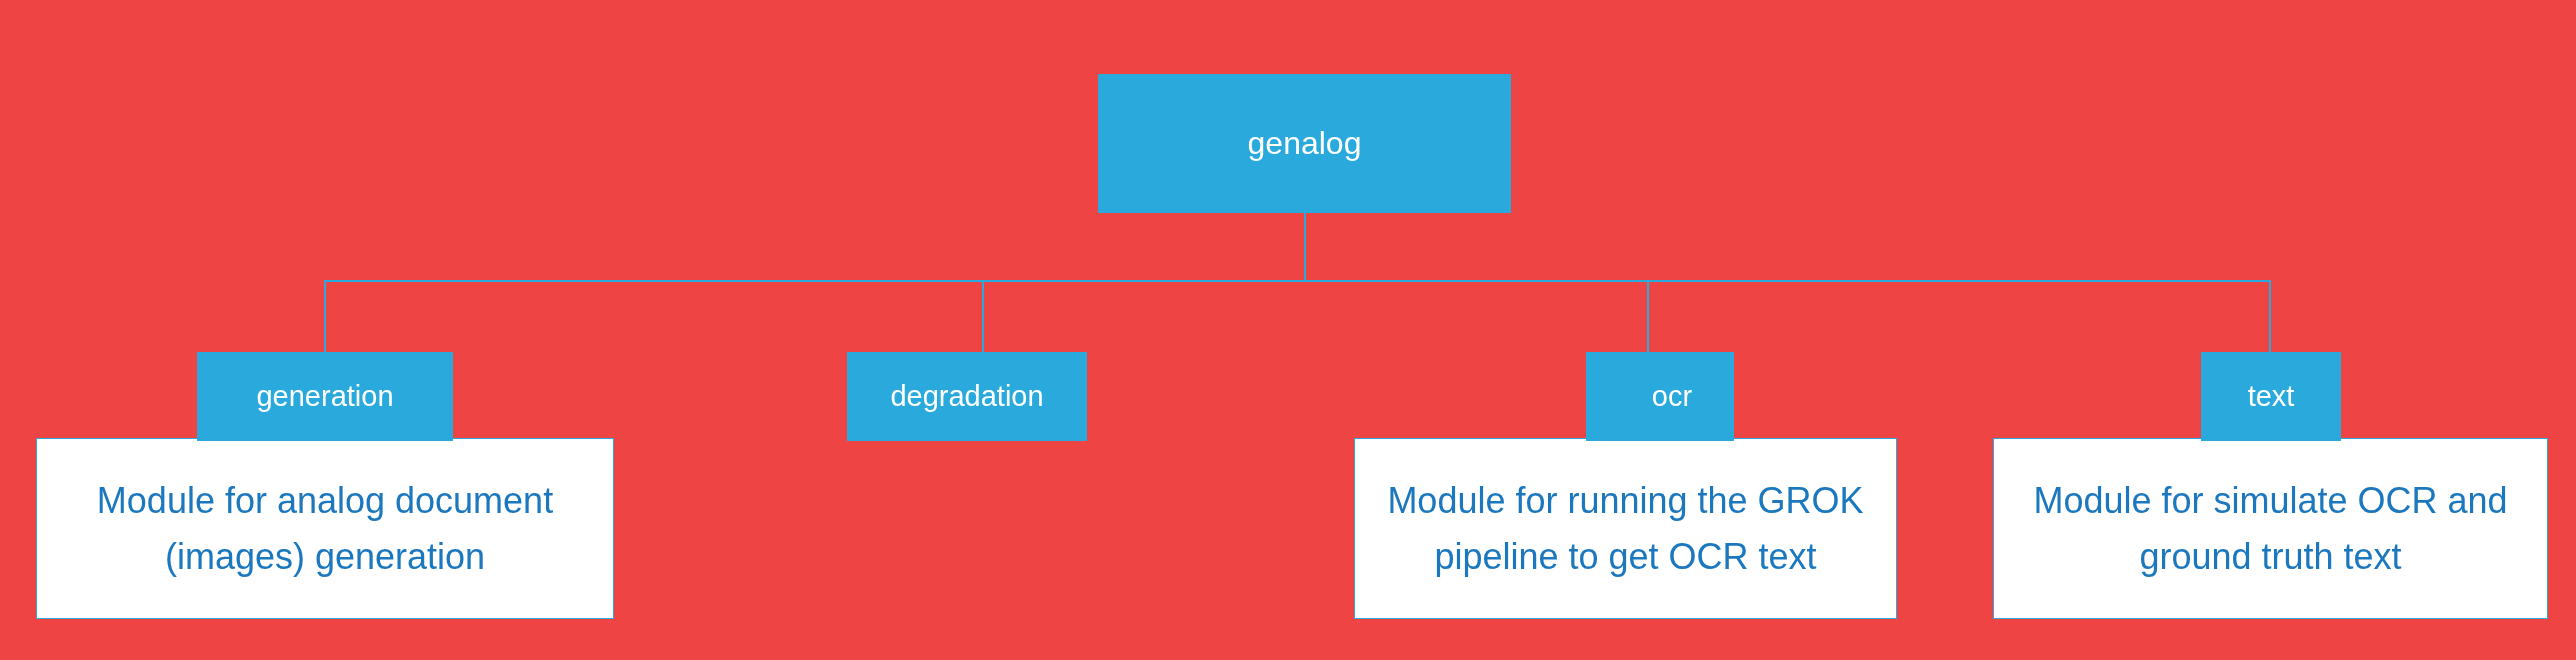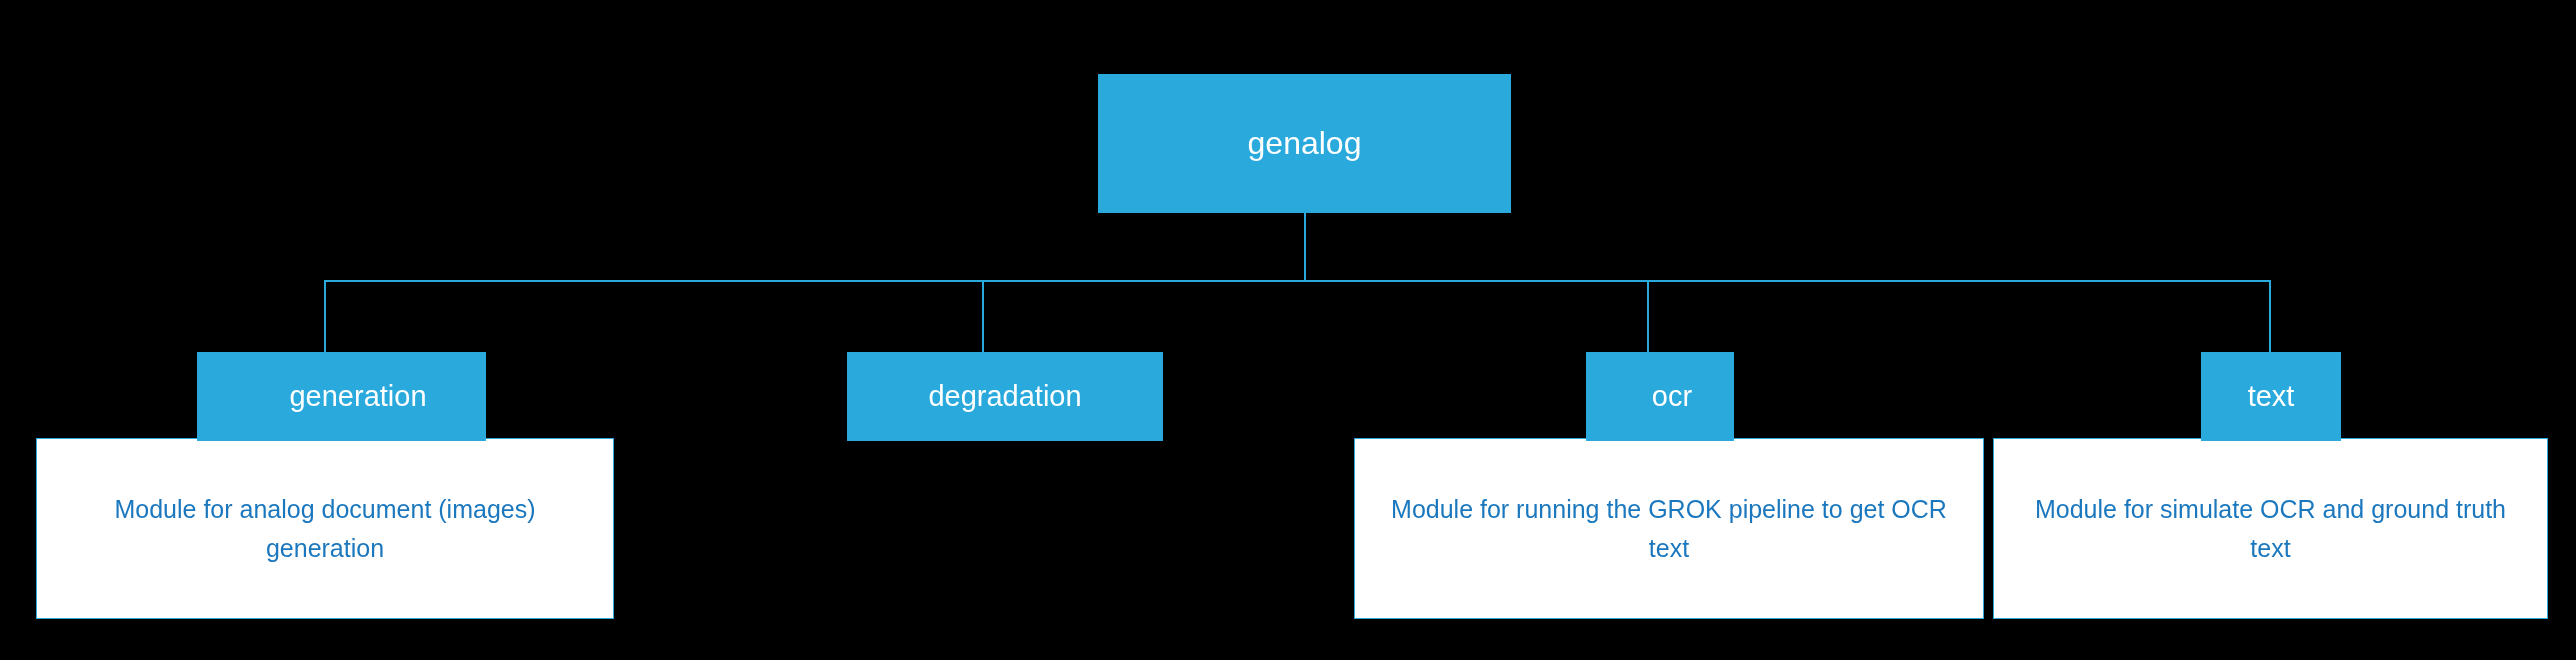--- a/index.html
+++ b/index.html
@@ -5,21 +5,21 @@
   html, body {
     margin: 0;
     padding: 0;
     background: #ffffff;
     font-family: "Liberation Sans", sans-serif;
   }
   .canvas {
     position: relative;
     width: 2576px;
     height: 660px;
-    background: #000000;
+    background: #ef4444;
     overflow: hidden;
   }
   .node-filled {
     position: absolute;
     background: #29a9dc;
     color: #ffffff;
     display: flex;
     align-items: center;
     justify-content: center;
     text-align: center;
@@ -30,45 +30,45 @@
     width: 413px;
     height: 139px;
     font-size: 32px;
   }
   .tab-node {
     top: 352px;
     height: 89px;
     font-size: 29px;
     z-index: 2;
   }
-  .tab-generation  { left: 197px;  width: 256px; padding-left: 33px; }
-  .tab-degradation { left: 847px; width: 316px; }
+  .tab-generation  { left: 197px;  width: 256px; }
+  .tab-degradation { left: 847px; width: 240px; }
   .tab-ocr         { left: 1586px; width: 124px; padding-left: 24px; }
   .tab-text        { left: 2201px; width: 140px; }
 
   .desc-box {
     position: absolute;
     top: 438px;
     height: 181px;
     background: #ffffff;
     border: 1.7px solid #29a9dc;
     color: #1b78be;
-    font-size: 25px;
+    font-size: 36px;
     line-height: 1.55;
     display: flex;
     align-items: center;
     justify-content: center;
     text-align: center;
     box-sizing: border-box;
     padding: 0 25px;
     z-index: 1;
   }
   .desc-generation  { left: 36px;   width: 578px; }
   .desc-degradation { left: 658px;  width: 651px; }
-  .desc-ocr         { left: 1354px; width: 630px; }
+  .desc-ocr         { left: 1354px; width: 543px; }
   .desc-text        { left: 1993px; width: 555px; }
 
   .connector {
     position: absolute;
     background: #29a9dc;
   }
   .conn-root-stub   { left: 1304px; top: 213px; width: 1.7px; height: 67px; }
   .conn-horizontal  { left: 324px;  top: 280px; width: 1947px; height: 1.7px; }
   .conn-drop        { top: 280px; width: 1.7px; height: 74px; }
   .conn-drop-1 { left: 324px; }

